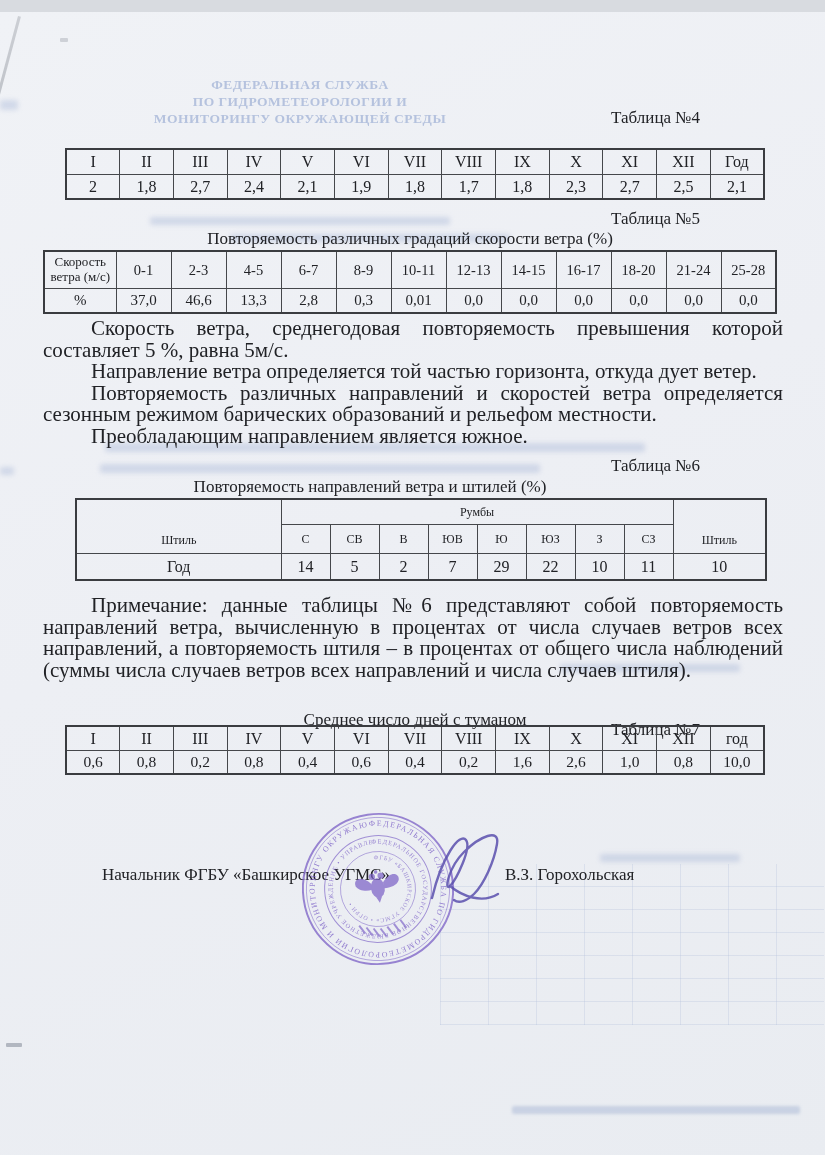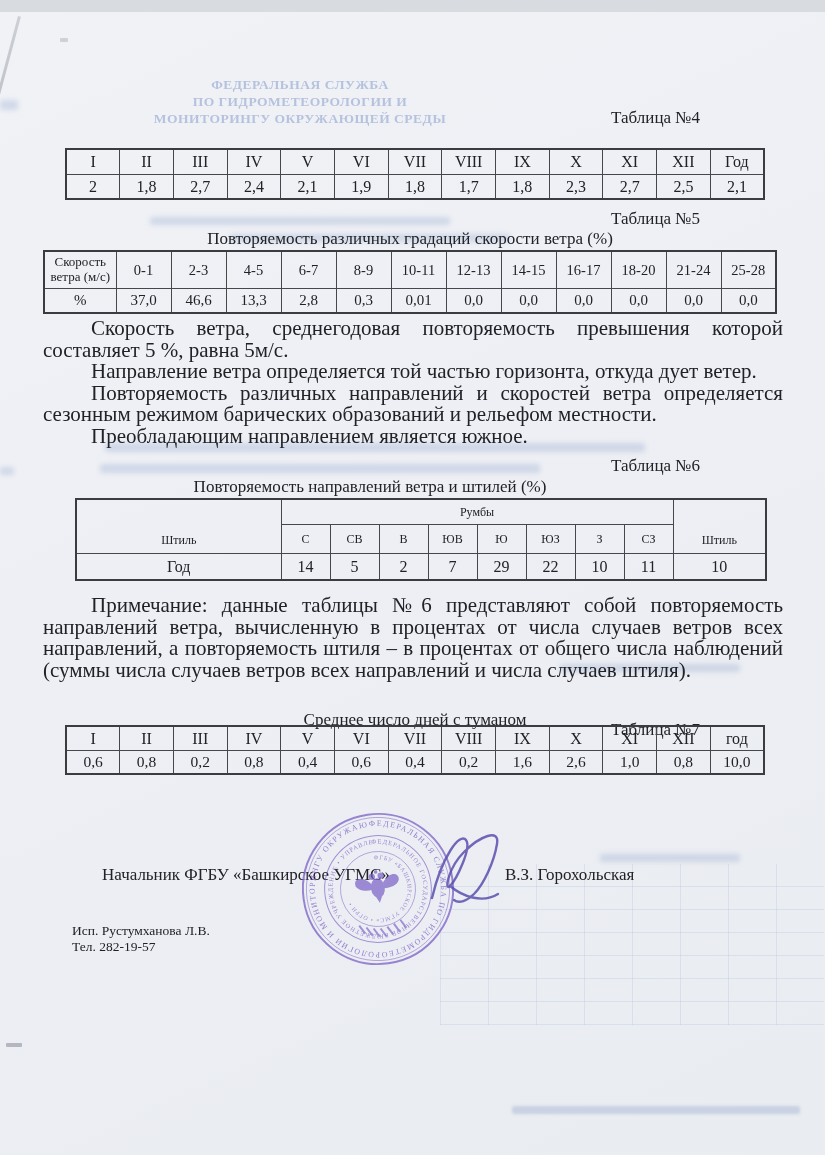--- a/index.html
+++ b/index.html
@@ -299,18 +299,14 @@
     </g>
   </svg>
 
   <svg class="autograph" viewBox="0 0 110 92">
     <g fill="none" stroke="#5b50ae" stroke-width="2.4" stroke-linecap="round" opacity=".85">
       <path d="M12,74 C22,32 40,8 46,16 C52,24 36,56 30,62 C24,68 28,44 44,28 C60,12 80,4 77,20 C74,38 64,60 54,70 C47,77 39,80 34,76"></path>
       <path d="M30,62 C42,72 62,80 78,70"></path>
     </g>
   </svg>
 
-  <div class="executor">
-    <div>Исп. Рустумханова Л.В.</div>
-    <div>Тел. 282-19-57</div>
-  </div>
 
 </div>
 
 </body></html>

